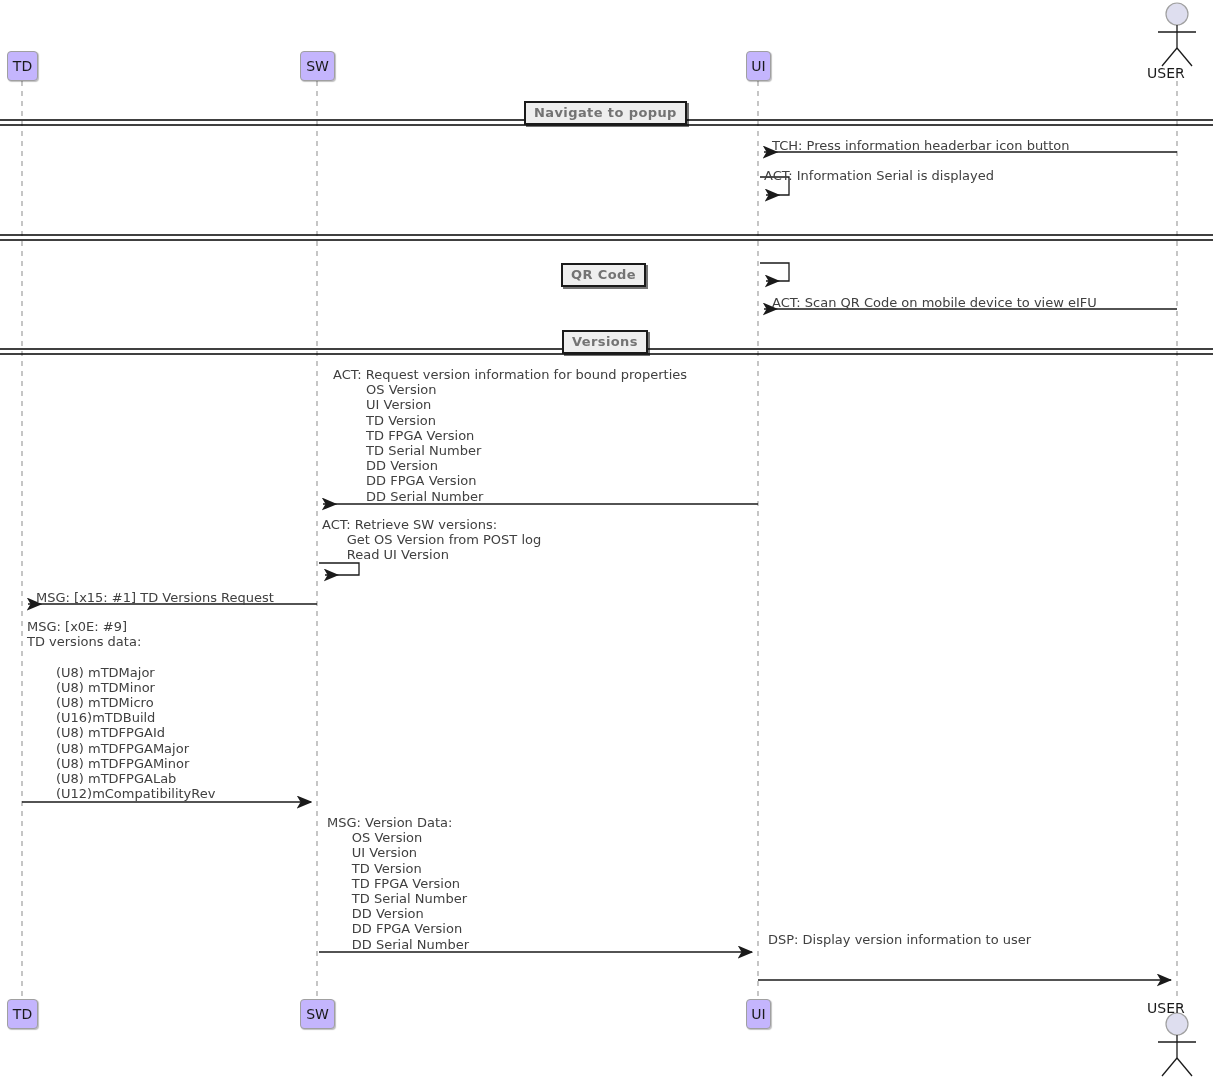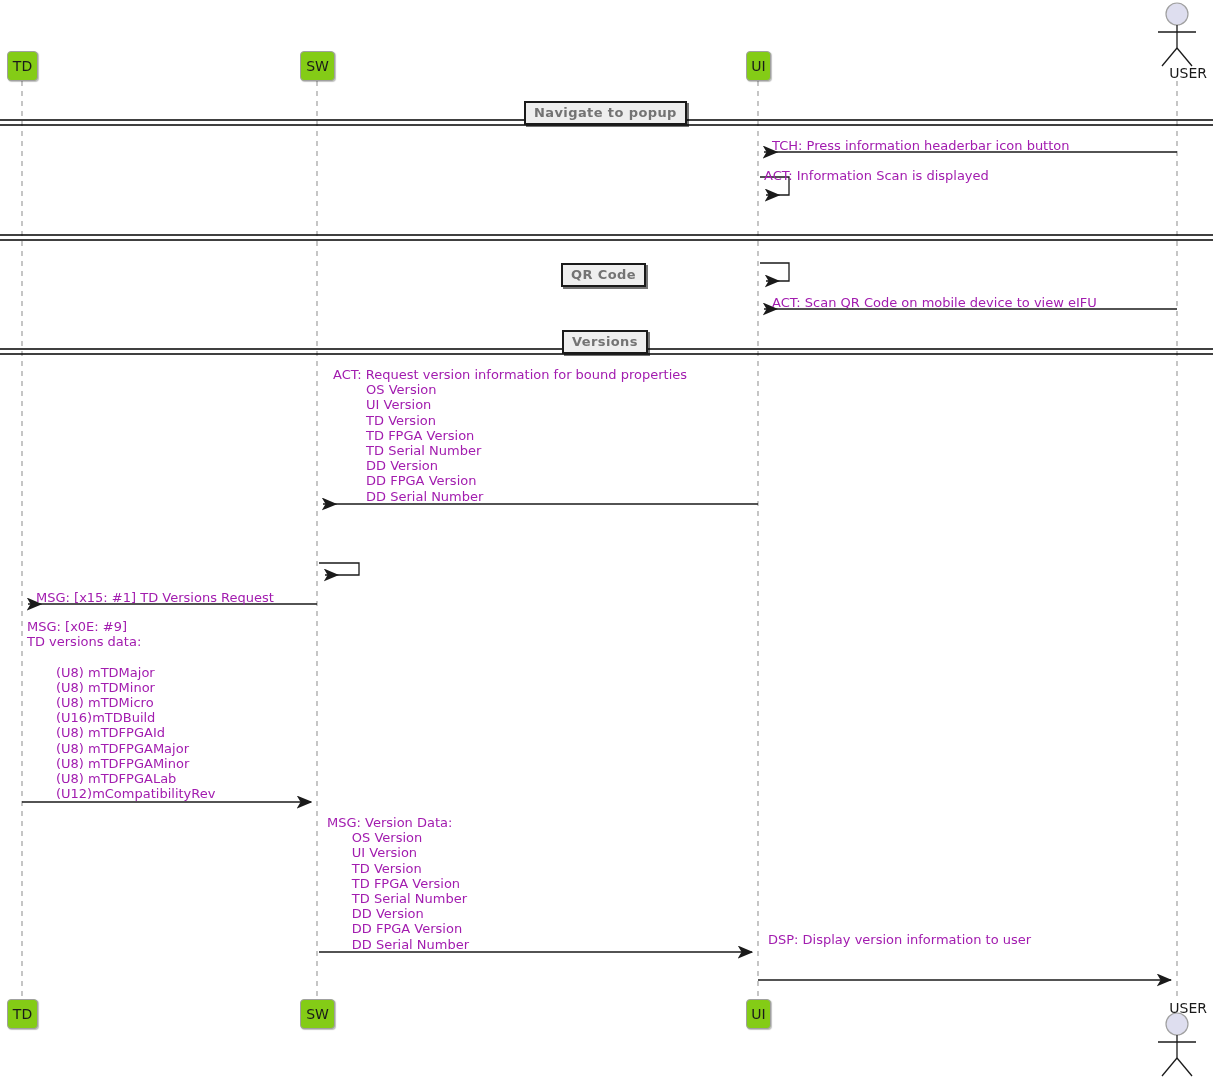--- a/index.html
+++ b/index.html
@@ -23,38 +23,38 @@
     left: 0;
     top: 0;
     width: 1213px;
     height: 1079px;
   }
 
   
   .participant {
     position: absolute;
     box-sizing: border-box;
-    background: #84cc16;
+    background: #c4b5fd;
     border: 1px solid #A0A0A0;
     border-radius: 4px;
     height: 30px;
     line-height: 28px;
     text-align: center;
     font-size: 14px;
     color: #1a1a1a;
     box-shadow: 1px 1px 1px rgba(0,0,0,0.25);
     white-space: nowrap;
   }
 
   
   .actor-label {
     position: absolute;
     font-size: 14px;
     color: #1a1a1a;
-    text-align: right;
+    text-align: left;
     white-space: nowrap;
   }
 
   
   .group-label {
     position: absolute;
     box-sizing: border-box;
     background: #EEEEEE;
     border: 2px solid #1a1a1a;
     height: 24px;
@@ -67,21 +67,21 @@
     box-shadow: 2px 2px 0 rgba(0,0,0,0.55);
     padding: 0 8px;
     white-space: nowrap;
   }
 
   
   .msg-text {
     position: absolute;
     font-size: 13px;
     line-height: 15.2px;
-    color: #a21caf;
+    color: #404040;
     white-space: pre;
     text-align: left;
   }
   .msg-text.indent-block {
     white-space: pre;
   }
 </style>
 </head>
 <body>
 
@@ -165,35 +165,38 @@
   <div class="participant" style="left:300px; top:999px; width:35px;">SW</div>
   <div class="participant" style="left:746px; top:999px; width:25px;">UI</div>
   <div class="actor-label" style="left:1147px; top:1000px; width:60px;">USER</div>
 
   <div class="group-label" style="left:524px; top:101px;">Navigate to popup</div>
   <div class="group-label" style="left:561px; top:216px;margin-top:47px;">QR Code</div>
   <div class="group-label" style="left:562px; top:330px;">Versions</div>
 
   <div class="msg-text" style="left:772px; top:138px;">TCH: Press information headerbar icon button</div>
 
-  <div class="msg-text" style="left:764px; top:168px;">ACT: Information Scan is displayed</div>
+  <div class="msg-text" style="left:764px; top:168px;">ACT: Information Serial is displayed</div>
 
 
   <div class="msg-text" style="left:772px; top:295px;">ACT: Scan QR Code on mobile device to view eIFU</div>
 
   <div class="msg-text indent-block" style="left:333px; top:367px;">ACT: Request version information for bound properties
         OS Version
         UI Version
         TD Version
         TD FPGA Version
         TD Serial Number
         DD Version
         DD FPGA Version
         DD Serial Number</div>
 
+  <div class="msg-text indent-block" style="left:322px; top:517px;">ACT: Retrieve SW versions:
+      Get OS Version from POST log
+      Read UI Version</div>
 
   <div class="msg-text" style="left:36px; top:590px;text-align:right;">MSG: [x15: #1] TD Versions Request</div>
 
   <div class="msg-text indent-block" style="left:27px; top:619px;">MSG: [x0E: #9]
 TD versions data:
 
        (U8) mTDMajor
        (U8) mTDMinor
        (U8) mTDMicro
        (U16)mTDBuild

